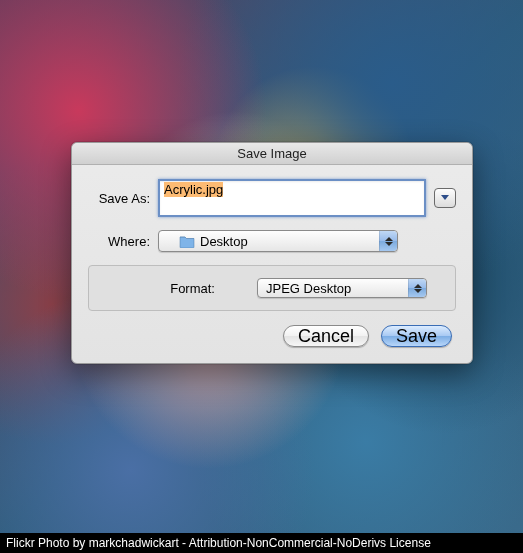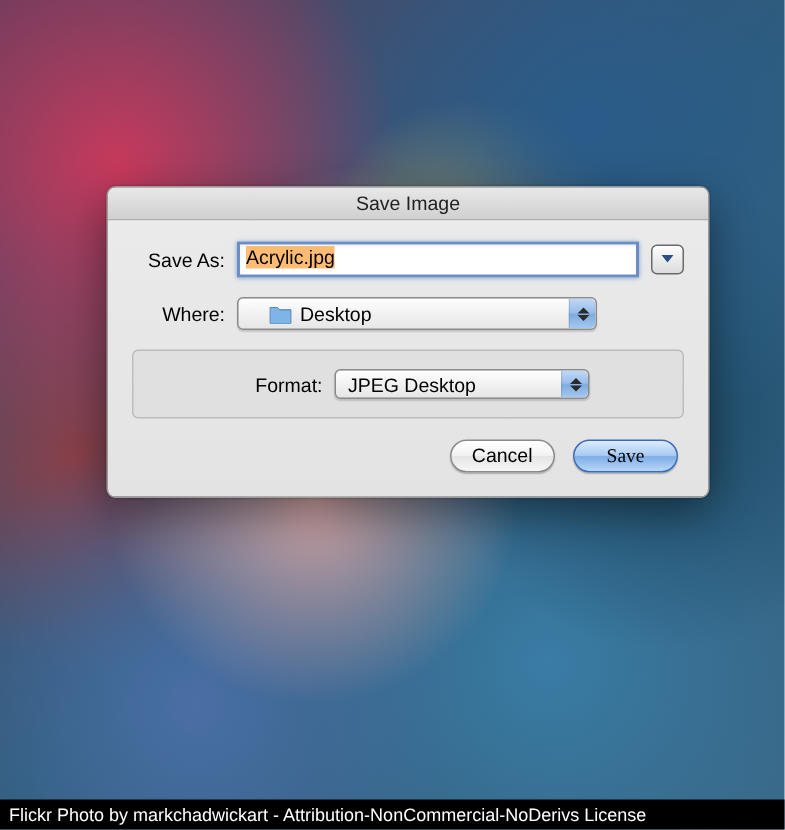--- a/index.html
+++ b/index.html
@@ -22,21 +22,21 @@
         radial-gradient(circle at 85% 50%, #1e4d6b 0%, transparent 30%),
         radial-gradient(circle at 25% 85%, #4a6fa5 0%, transparent 30%),
         radial-gradient(circle at 60% 30%, #e8b84a 0%, transparent 20%),
         radial-gradient(circle at 10% 55%, #8b4049 0%, transparent 25%),
         radial-gradient(circle at 70% 80%, #3a7ca5 0%, transparent 30%),
         radial-gradient(circle at 45% 40%, #d0ddd0 0%, transparent 25%),
         linear-gradient(135deg, #5a3d5c 0%, #2e5c7a 50%, #3a6b8c 100%);
     }
     .dialog {
       position: absolute;
-      top: 124px;
+      top: 142px;
       left: 71px;
       width: 402px;
       background: linear-gradient(to bottom, #ebebeb 0%, #e3e3e3 100%);
       border-radius: 6px;
       border: 1px solid #9a9a9a;
       box-shadow: 0 10px 30px rgba(0,0,0,0.45), 0 0 0 1px rgba(0,0,0,0.1);
     }
     .title-bar {
       height: 22px;
       line-height: 22px;
@@ -58,21 +58,21 @@
     .label {
       width: 70px;
       text-align: right;
       padding-right: 8px;
       color: #000;
       font-size: 13px;
     }
     .filename-input-wrap {
       flex: 1;
       position: relative;
-      height: 24px;
+      height: 38px;
     }
     .filename-inner {
       position: absolute;
       inset: 0;
       border: 2px solid #6b8fc5;
       box-shadow: 0 0 3px rgba(100,140,200,0.8), inset 0 1px 2px rgba(0,0,0,0.08);
       background: #fff;
       padding: 1px 4px;
       font-size: 13px;
       line-height: 16px;
@@ -135,21 +135,21 @@
     .select-end .arrow-up { border-bottom: 4px solid #2a2a2a; }
     .select-end .arrow-down { border-top: 4px solid #2a2a2a; }
     .format-panel {
       border: 1px solid #bdbdbd;
       border-radius: 4px;
       background: #e0e0e0;
       padding: 12px 14px;
       margin-top: 6px;
       margin-bottom: 14px;
     }
-    .format-panel .row { margin-bottom: 0; }
+    .format-panel .row { margin-bottom: 0; gap: 34px; }
     .format-label {
       width: 120px;
       text-align: right;
       padding-right: 8px;
     }
     .format-select {
       width: 170px;
       height: 20px;
       border: 1px solid #8a8a8a;
       border-radius: 4px;
@@ -167,31 +167,30 @@
       gap: 12px;
       padding-right: 4px;
     }
     .aqua-button {
       min-width: 70px;
       height: 22px;
       border-radius: 11px;
       border: 1px solid #8a8a8a;
       background: linear-gradient(to bottom, #ffffff 0%, #f2f2f2 48%, #e4e4e4 52%, #f6f6f6 100%);
       box-shadow: 0 1px 1px rgba(0,0,0,0.25);
-      font-size: 13px;
+      font-size: 18px;
       text-align: center;
       line-height: 20px;
       padding: 0 14px;
       cursor: default;
     }
     .aqua-button.default {
       border: 1px solid #3a6db5;
       background: linear-gradient(to bottom, #dcecff 0%, #a9caf3 48%, #7daee5 52%, #b8d6f9 100%);
       color: #000;
-      font-family: Liberation Serif, serif;
     }
     .caption-bar {
       position: absolute;
       bottom: 0;
       left: 0;
       right: 0;
       height: 20px;
       background: #000;
       color: #fff;
       font-size: 12px;

